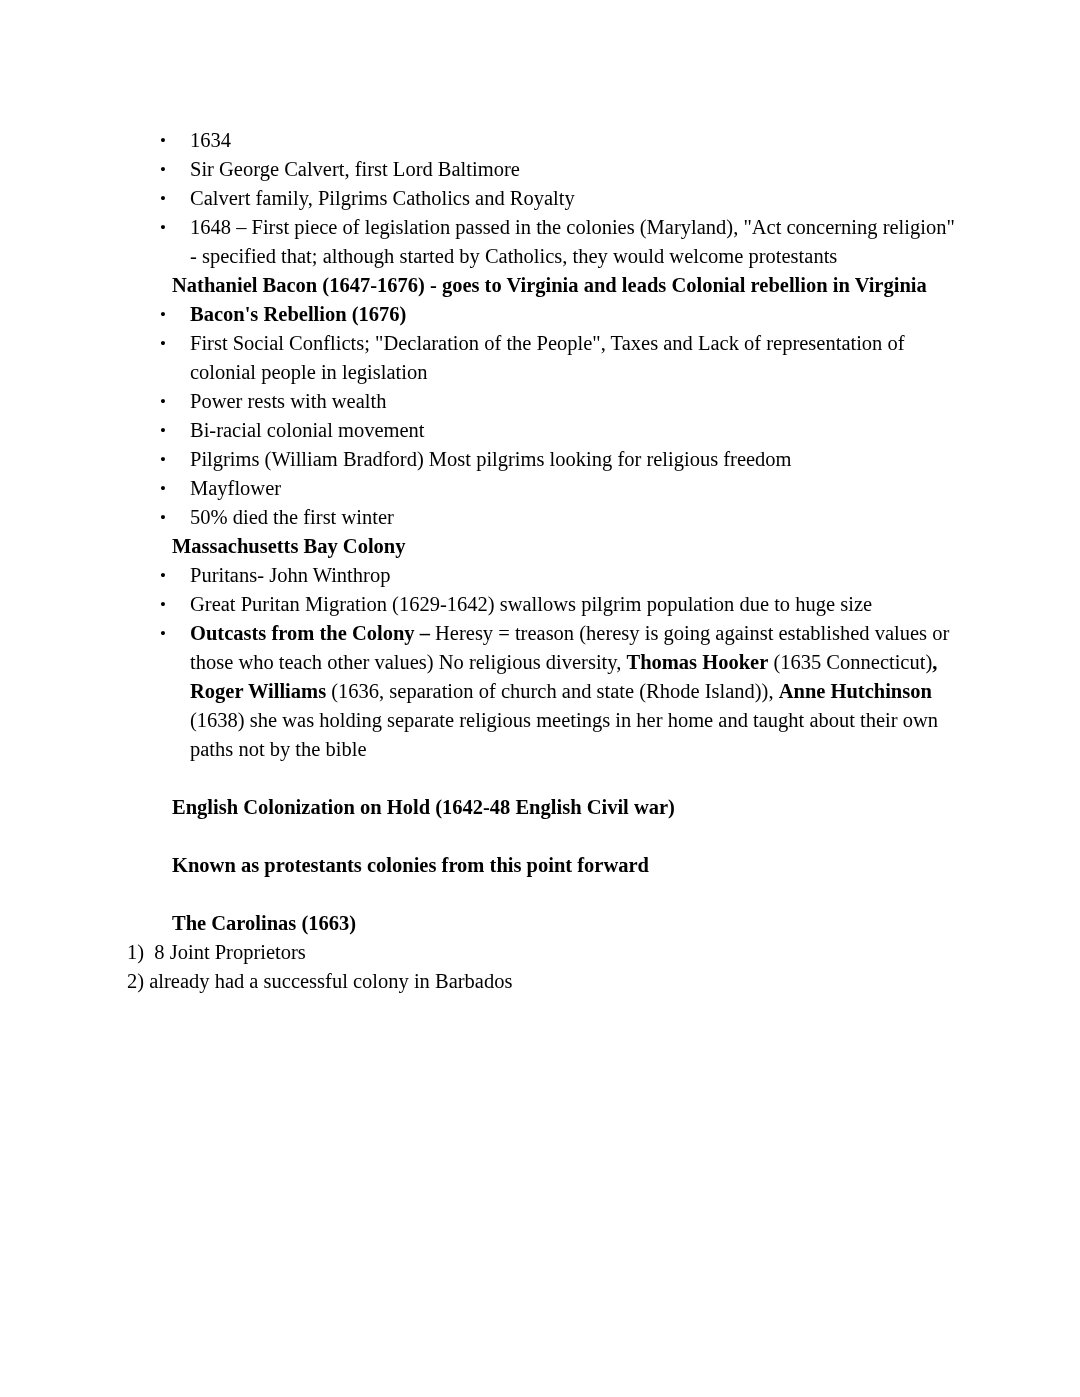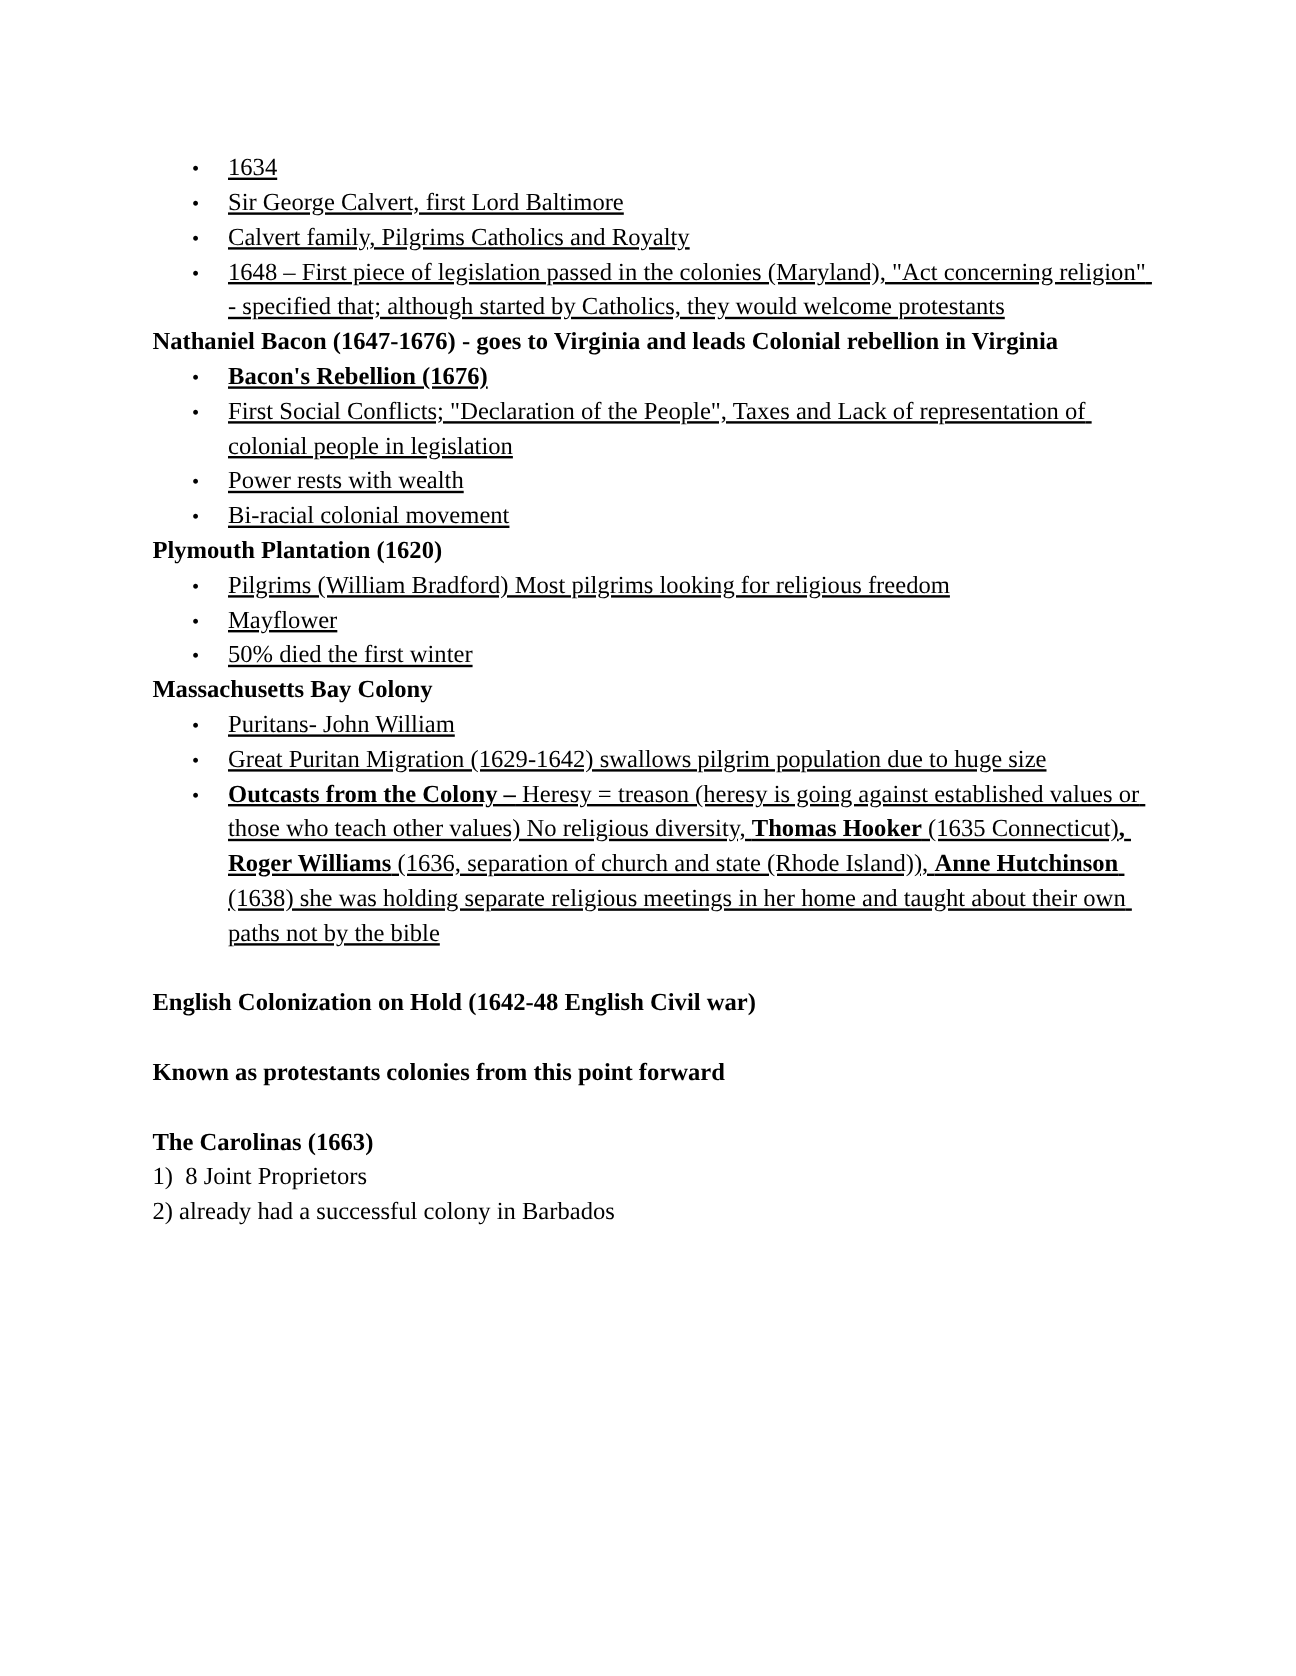--- a/index.html
+++ b/index.html
@@ -13,58 +13,57 @@
     font-size: 20.5px;
     line-height: 29px;
     color: #000000;
   }
   #content {
     position: absolute;
     left: 127px;
     top: 126px;
     width: 828px;
   }
-  .heading { font-weight: bold; white-space: pre-wrap; }
+  .heading { font-weight: bold; white-space: pre-wrap; margin-left: 45px; }
   .para { white-space: pre-wrap; }
   .bullet-item {
     position: relative;
     padding-left: 63px;
     white-space: pre-wrap;
   }
   .bullet-marker {
     position: absolute;
     left: 33px;
     top: 0;
     font-size: 17px;
     line-height: 29px;
   }
-  .runs { white-space: pre-wrap; text-decoration: underline; }
+  .runs { white-space: pre-wrap; }
   .b { font-weight: bold; }
   .spacer { height: 29px; }
 </style>
 </head>
 <body>
 
 <div id="page">
   <div id="content">
       <div class="bullet-item"><span class="bullet-marker">•</span><span class="runs"><span>1634</span></span></div>
       <div class="bullet-item"><span class="bullet-marker">•</span><span class="runs"><span>Sir George Calvert, first Lord Baltimore</span></span></div>
       <div class="bullet-item"><span class="bullet-marker">•</span><span class="runs"><span>Calvert family, Pilgrims Catholics and Royalty</span></span></div>
       <div class="bullet-item"><span class="bullet-marker">•</span><span class="runs"><span>1648 – First piece of legislation passed in the colonies (Maryland), "Act concerning religion" - specified that; although started by Catholics, they would welcome protestants</span></span></div>
       <div class="heading"><span class="b">Nathaniel Bacon (1647-1676) - goes to Virginia and leads Colonial rebellion in Virginia</span></div>
       <div class="bullet-item"><span class="bullet-marker">•</span><span class="runs"><span class="b">Bacon's Rebellion (1676)</span></span></div>
       <div class="bullet-item"><span class="bullet-marker">•</span><span class="runs"><span>First Social Conflicts; "Declaration of the People", Taxes and Lack of representation of colonial people in legislation</span></span></div>
       <div class="bullet-item"><span class="bullet-marker">•</span><span class="runs"><span>Power rests with wealth</span></span></div>
       <div class="bullet-item"><span class="bullet-marker">•</span><span class="runs"><span>Bi-racial colonial movement</span></span></div>
-      <div class="heading"><span class="b">Plymouth Plantation (1620)</span></div>
       <div class="bullet-item"><span class="bullet-marker">•</span><span class="runs"><span>Pilgrims (William Bradford) Most pilgrims looking for religious freedom</span></span></div>
       <div class="bullet-item"><span class="bullet-marker">•</span><span class="runs"><span>Mayflower</span></span></div>
       <div class="bullet-item"><span class="bullet-marker">•</span><span class="runs"><span>50% died the first winter</span></span></div>
       <div class="heading"><span class="b">Massachusetts Bay Colony</span></div>
-      <div class="bullet-item"><span class="bullet-marker">•</span><span class="runs"><span>Puritans- John William</span></span></div>
+      <div class="bullet-item"><span class="bullet-marker">•</span><span class="runs"><span>Puritans- John Winthrop</span></span></div>
       <div class="bullet-item"><span class="bullet-marker">•</span><span class="runs"><span>Great Puritan Migration (1629-1642) swallows pilgrim population due to huge size</span></span></div>
       <div class="bullet-item"><span class="bullet-marker">•</span><span class="runs"><span class="b">Outcasts from the Colony –</span><span> Heresy = treason (heresy is going against established values or those who teach other values) No religious diversity, </span><span class="b">Thomas Hooker</span><span> (1635 Connecticut)</span><span class="b">, Roger Williams</span><span> (1636, separation of church and state (Rhode Island)), </span><span class="b">Anne Hutchinson</span><span> (1638) she was holding separate religious meetings in her home and taught about their own paths not by the bible</span></span></div>
       <div class="spacer"></div>
       <div class="heading"><span class="b">English Colonization on Hold (1642-48 English Civil war)</span></div>
       <div class="spacer"></div>
       <div class="heading"><span class="b">Known as protestants colonies from this point forward</span></div>
       <div class="spacer"></div>
       <div class="heading"><span class="b">The Carolinas (1663)</span></div>
       <div class="para"><span>1)  8 Joint Proprietors</span></div>
       <div class="para"><span>2) already had a successful colony in Barbados</span></div>

